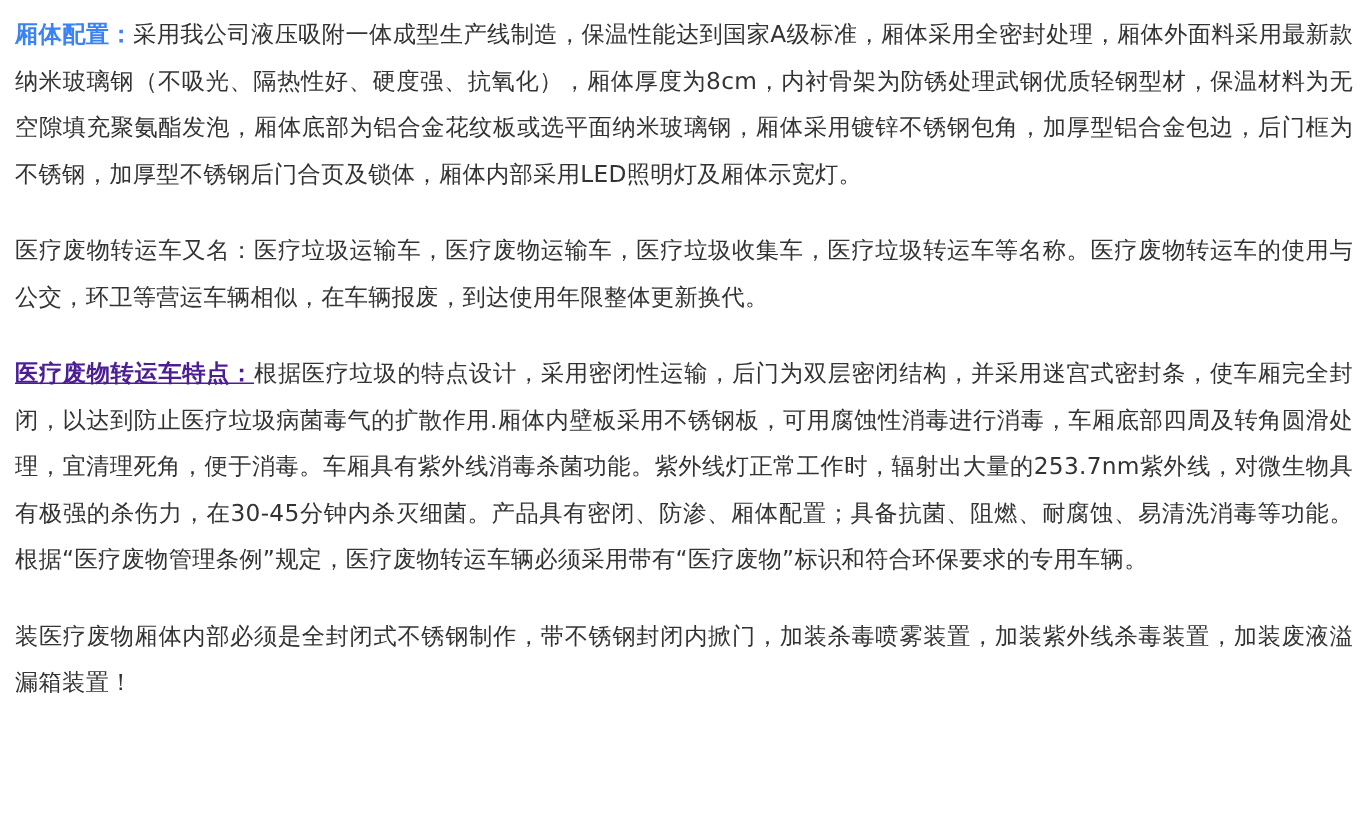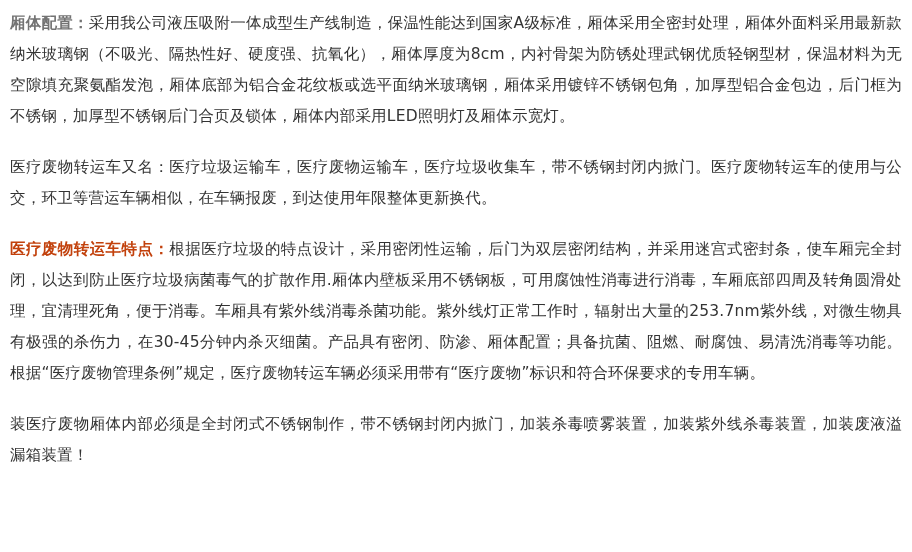--- a/index.html
+++ b/index.html
@@ -25,39 +25,40 @@
     text-align: justify;
     text-justify: inter-ideograph;
     margin: 0 0 20px 0;
     letter-spacing: 0.2px;
     color: #333333;
   }
   .para:last-child {
     margin-bottom: 4px;
   }
   .lead {
-    color: #737373;
+    color: #3b82f6;
     font-weight: bold;
   }
   .strong {
     font-weight: bold;
-    color: #c2410c;
+    color: #4c1d95;
+    text-decoration: underline;
   }
 </style>
 </head>
 <body>
 
 <div class="doc">
 
   <p class="para">
     <span class="lead">厢体配置：</span><span>采用我公司液压吸附一体成型生产线制造，保温性能达到国家A级标准，厢体采用全密封处理，厢体外面料采用最新款纳米玻璃钢（不吸光、隔热性好、硬度强、抗氧化），厢体厚度为8cm，内衬骨架为防锈处理武钢优质轻钢型材，保温材料为无空隙填充聚氨酯发泡，厢体底部为铝合金花纹板或选平面纳米玻璃钢，厢体采用镀锌不锈钢包角，加厚型铝合金包边，后门框为不锈钢，加厚型不锈钢后门合页及锁体，厢体内部采用LED照明灯及厢体示宽灯。</span>
   </p>
 
   <p class="para">
-    <span>医疗废物转运车又名：医疗垃圾运输车，医疗废物运输车，医疗垃圾收集车，带不锈钢封闭内掀门。医疗废物转运车的使用与公交，环卫等营运车辆相似，在车辆报废，到达使用年限整体更新换代。</span>
+    <span>医疗废物转运车又名：医疗垃圾运输车，医疗废物运输车，医疗垃圾收集车，医疗垃圾转运车等名称。医疗废物转运车的使用与公交，环卫等营运车辆相似，在车辆报废，到达使用年限整体更新换代。</span>
   </p>
 
   <p class="para">
     <span class="strong">医疗废物转运车特点：</span><span>根据医疗垃圾的特点设计，采用密闭性运输，后门为双层密闭结构，并采用迷宫式密封条，使车厢完全封闭，以达到防止医疗垃圾病菌毒气的扩散作用.厢体内壁板采用不锈钢板，可用腐蚀性消毒进行消毒，车厢底部四周及转角圆滑处理，宜清理死角，便于消毒。车厢具有紫外线消毒杀菌功能。紫外线灯正常工作时，辐射出大量的253.7nm紫外线，对微生物具有极强的杀伤力，在30-45分钟内杀灭细菌。产品具有密闭、防渗、厢体配置；具备抗菌、阻燃、耐腐蚀、易清洗消毒等功能。根据“医疗废物管理条例”规定，医疗废物转运车辆必须采用带有“医疗废物”标识和符合环保要求的专用车辆。</span>
   </p>
 
   <p class="para">
     <span>装医疗废物厢体内部必须是全封闭式不锈钢制作，带不锈钢封闭内掀门，加装杀毒喷雾装置，加装紫外线杀毒装置，加装废液溢漏箱装置！</span>
   </p>
 

